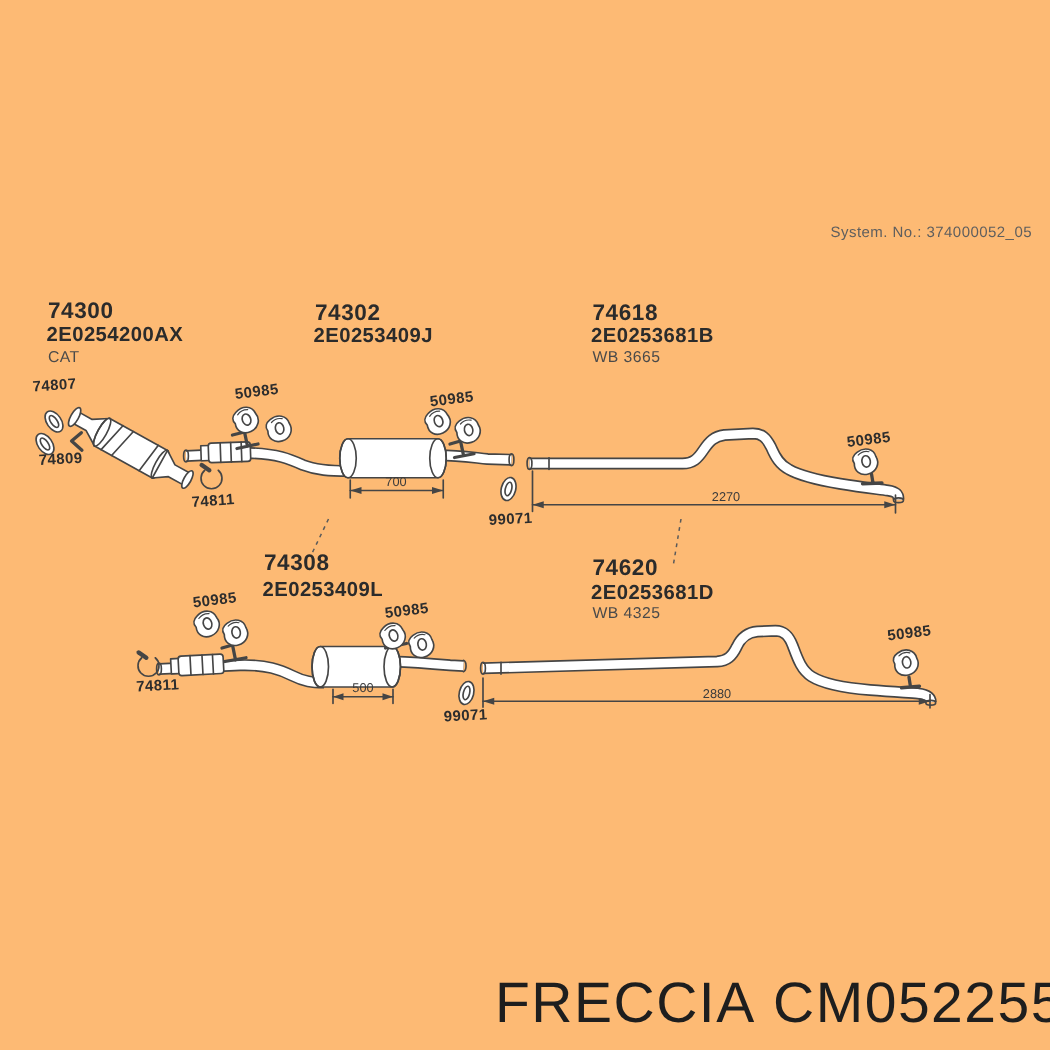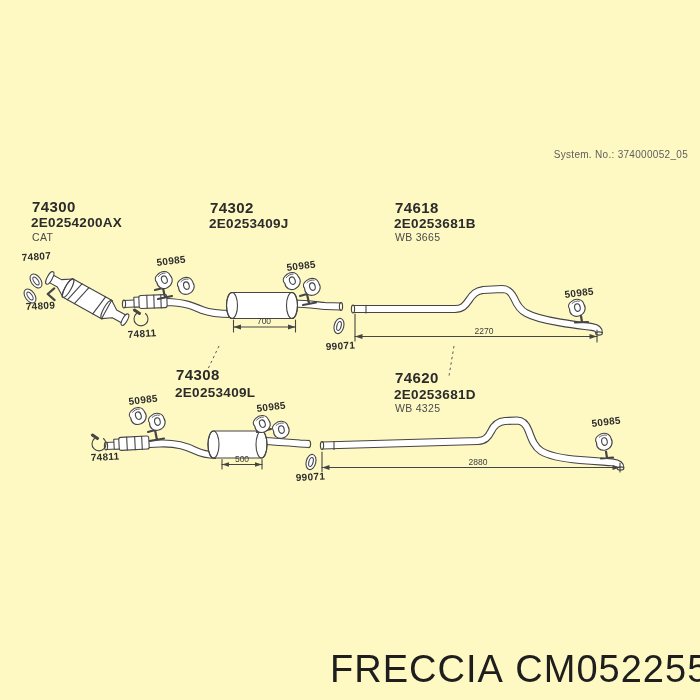--- a/index.html
+++ b/index.html
@@ -1,16 +1,16 @@
 <!DOCTYPE html>
 <html><head>
 <meta charset="utf-8">
 <style>
   html,body{margin:0;padding:0;background:#ffffff;}
-  .screen{position:relative;width:700px;height:700px;background:#fef9c3;overflow:hidden;
+  .screen{position:relative;width:700px;height:700px;background:#fdba74;overflow:hidden;
           font-family:"Liberation Sans", sans-serif;}
   svg text{font-family:"Liberation Sans","DejaVu Sans",sans-serif;}
   .ln   {stroke:#454545;stroke-width:1.1;fill:none;stroke-linecap:round;stroke-linejoin:round;}
   .lnth {stroke:#454545;stroke-width:2.2;fill:none;stroke-linecap:round;stroke-linejoin:round;}
   .fw   {fill:#ffffff;stroke:#454545;stroke-width:1.1;stroke-linejoin:round;}
   .tube-o{stroke:#454545;stroke-width:8;fill:none;stroke-linecap:butt;stroke-linejoin:round;}
   .tube-i{stroke:#ffffff;stroke-width:5.8;fill:none;stroke-linecap:butt;stroke-linejoin:round;}
   .dash {stroke:#5a5a5a;stroke-width:1;fill:none;stroke-dasharray:2.5,3;}
   .arr  {fill:#454545;stroke:none;}
   .t-num {font-size:15px;font-weight:bold;fill:#2b2b2b;letter-spacing:0.4px;}

